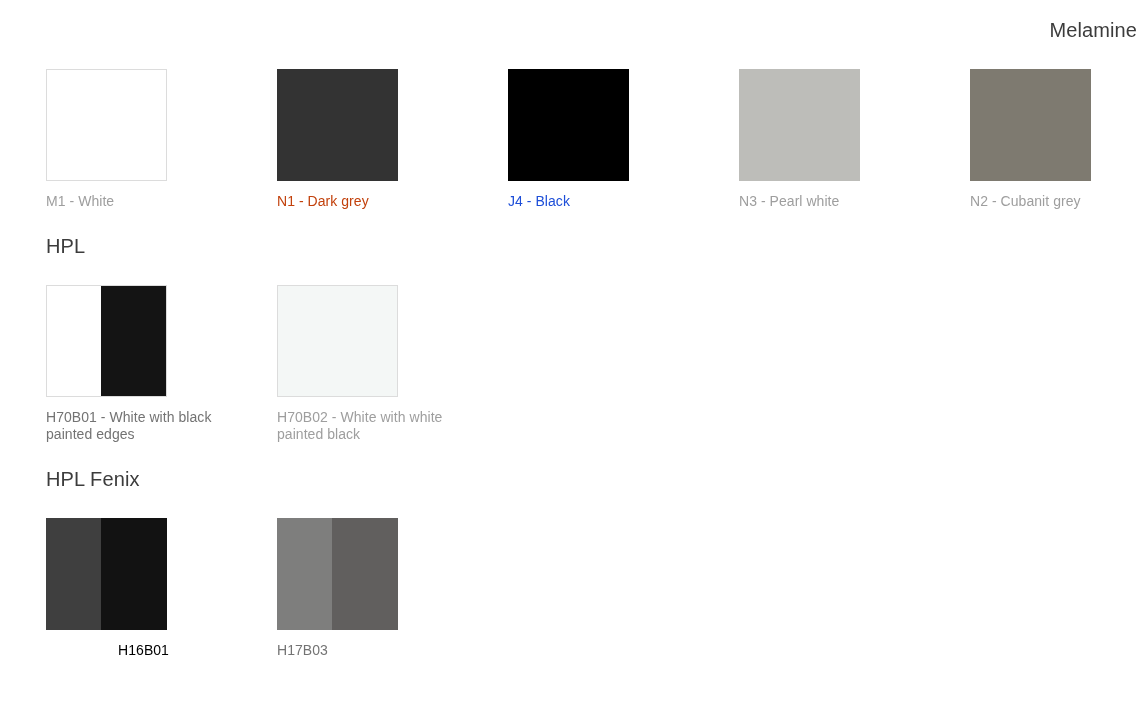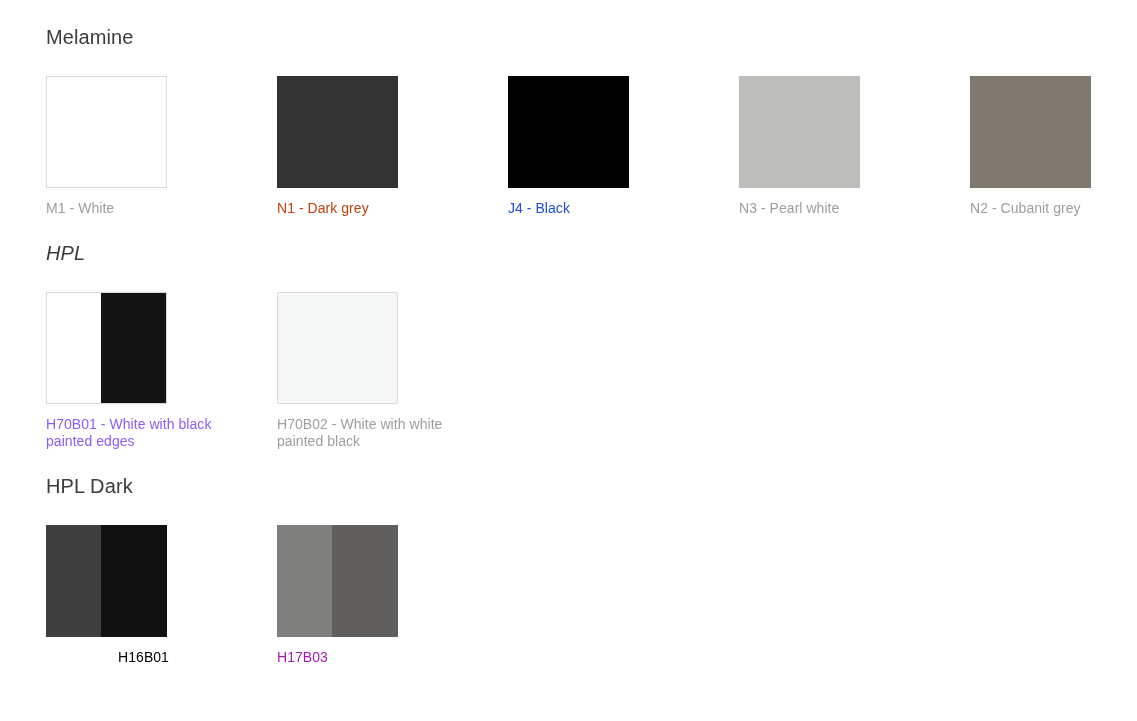--- a/index.html
+++ b/index.html
@@ -60,23 +60,23 @@
     font-size: 14px;
     line-height: 17px;
     color: #9e9e9e;
     width: 195px;
     margin-top: 12px;
     letter-spacing: 0.05px;
     word-wrap: break-word;
   }
 
   
-  #sec-melamine .section-title { padding-top: 25px; }
+  #sec-melamine .section-title { padding-top: 18px; text-align: right; }
   #sec-melamine .swatch-row { margin-top: 27px; }
-  #sec-hpl .section-title { padding-top: 24px; font-style: italic; }
+  #sec-hpl .section-title { padding-top: 24px; }
   #sec-hpl .swatch-row { margin-top: 27px; }
   #sec-hplfenix .section-title { padding-top: 24px; }
   #sec-hplfenix .swatch-row { margin-top: 27px; }
 </style>
 </head>
 <body style="background: rgb(255, 255, 255);">
 
 <div class="page">
   <div class="section" id="sec-melamine">
     <h2 class="section-title" style="color: rgb(60, 60, 60);">Melamine</h2>
@@ -122,48 +122,48 @@
 
   <div class="section" id="sec-hpl">
     <h2 class="section-title" style="color: rgb(60, 60, 60);">HPL</h2>
     <div class="swatch-row">
 
       <div class="swatch-cell">
         <div class="swatch bordered" style="border-color: rgb(220, 220, 220);">
           <div class="swatch-half left" style="background: rgb(255, 255, 255);"></div>
           <div class="swatch-half right" style="background: rgb(20, 20, 20);"></div>
         </div>
-        <div class="swatch-label" style="color: #8b5cf6;">H70B01 - White with black painted edges</div>
+        <div class="swatch-label" style="color: #737373;">H70B01 - White with black painted edges</div>
       </div>
 
       <div class="swatch-cell">
         <div class="swatch bordered" style="border-color: rgb(220, 220, 220);">
           <div class="swatch-half left" style="width: 100%; background: rgb(244, 247, 246);"></div>
         </div>
         <div class="swatch-label" style="color: rgb(158, 158, 158);">H70B02 - White with white painted black</div>
       </div>
 
     </div>
   </div>
 
   <div class="section" id="sec-hplfenix">
-    <h2 class="section-title" style="color: rgb(60, 60, 60);">HPL Dark</h2>
+    <h2 class="section-title" style="color: rgb(60, 60, 60);">HPL Fenix</h2>
     <div class="swatch-row">
 
       <div class="swatch-cell">
         <div class="swatch">
           <div class="swatch-half left" style="background: rgb(63, 63, 63);"></div>
           <div class="swatch-half right" style="background: rgb(18, 18, 18);"></div>
         </div>
         <div class="swatch-label" style="color: #000000; text-align: center;">H16B01</div>
       </div>
 
       <div class="swatch-cell">
         <div class="swatch">
           <div class="swatch-half left" style="background: rgb(126, 126, 125);"></div>
           <div class="swatch-half right" style="background: rgb(97, 95, 94);"></div>
         </div>
-        <div class="swatch-label" style="color: #a21caf;">H17B03</div>
+        <div class="swatch-label" style="color: #737373;">H17B03</div>
       </div>
 
     </div>
   </div>
 </div>
 
 </body></html>

